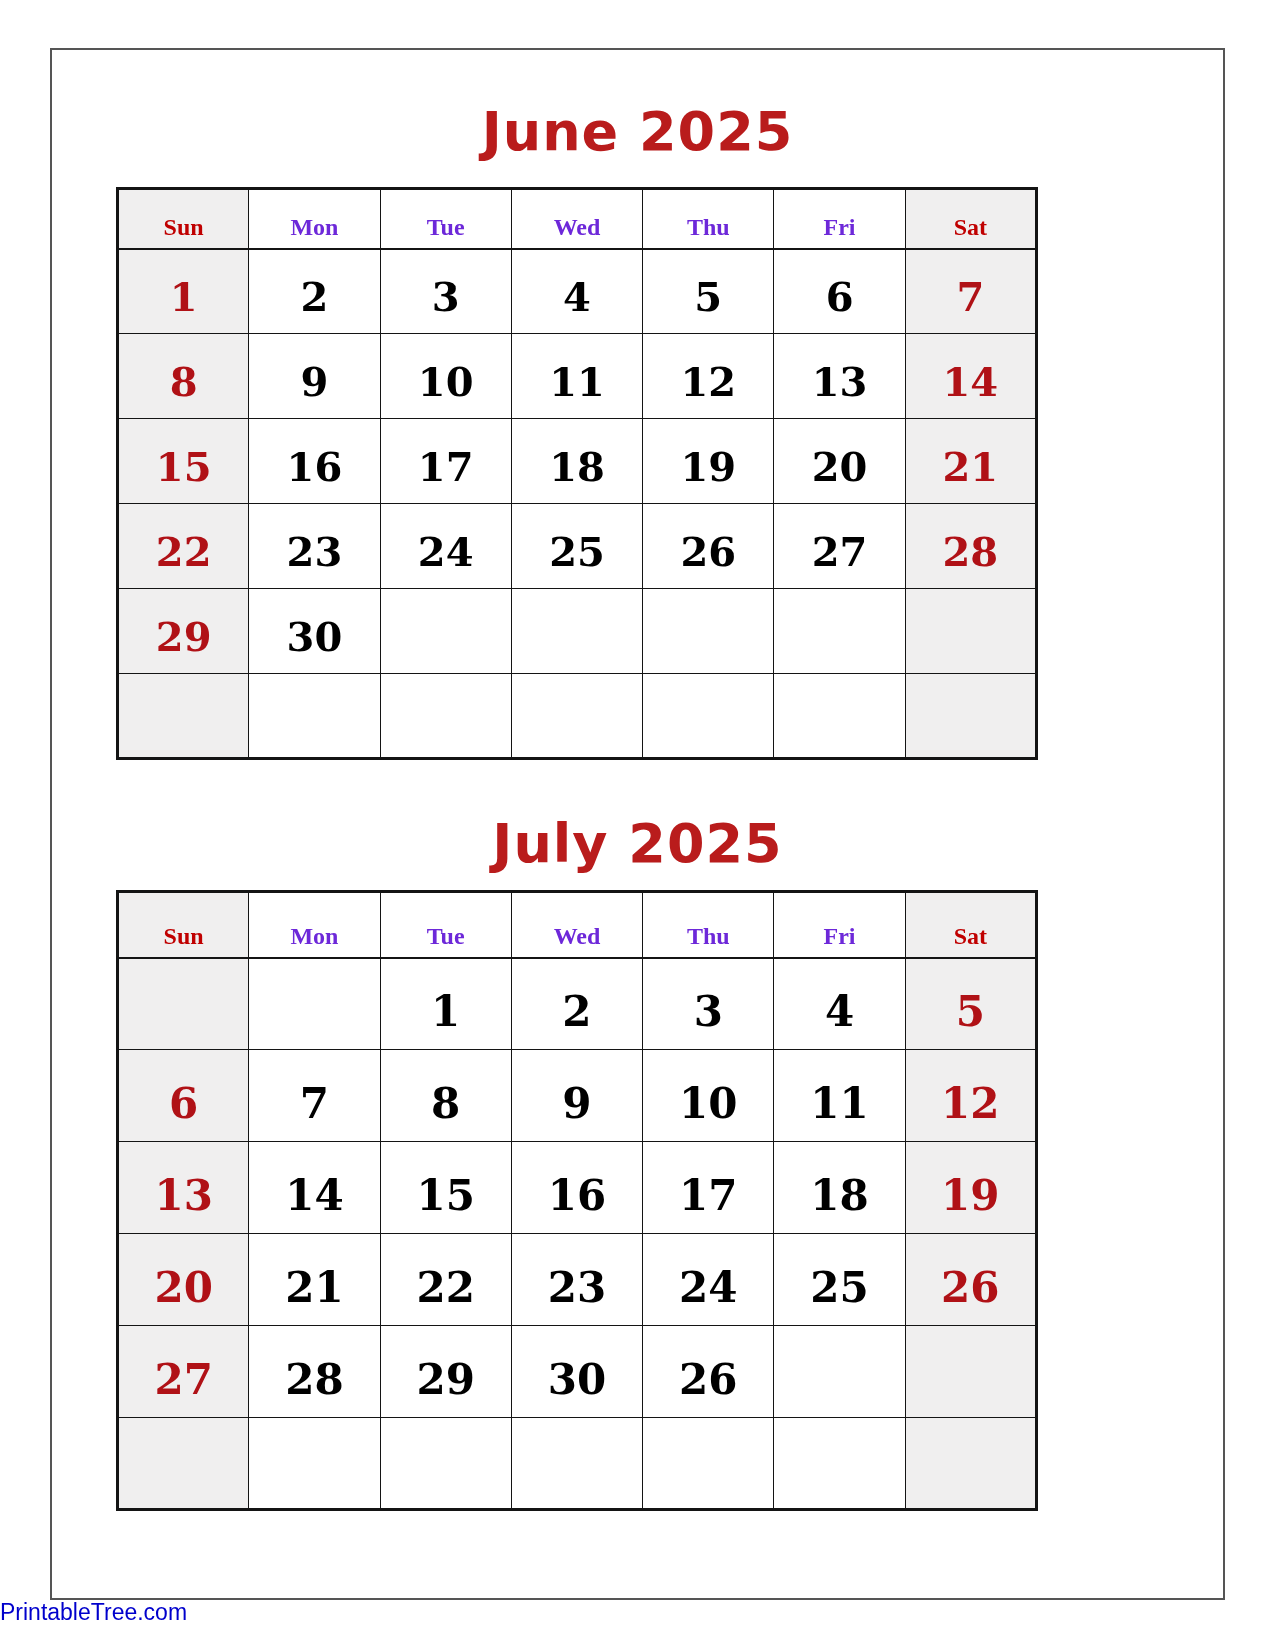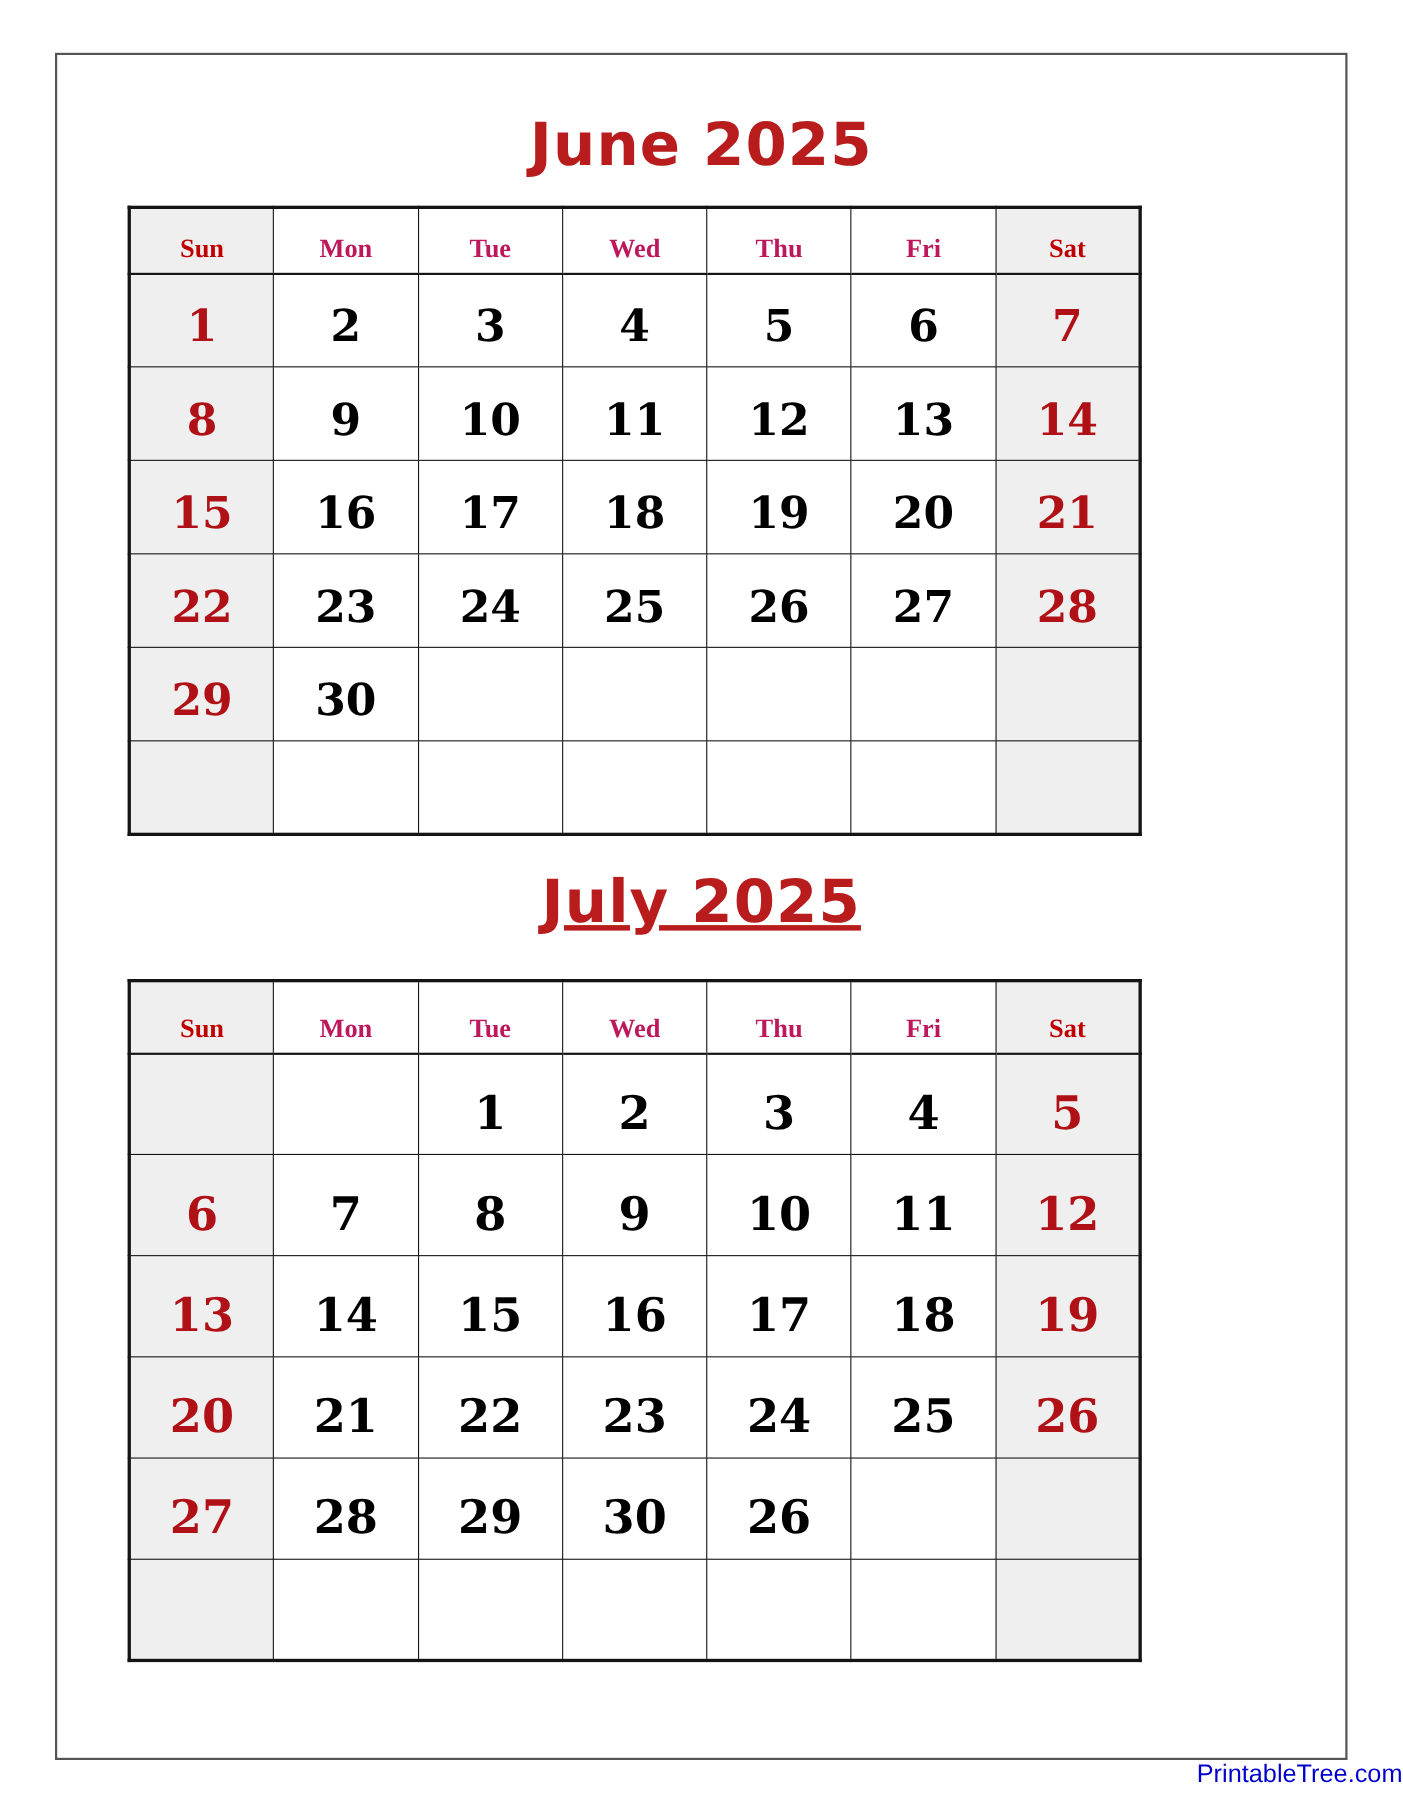--- a/index.html
+++ b/index.html
@@ -21,21 +21,21 @@
     position: absolute;
     left: 0; width: 1275px;
     text-align: center;
     font-family: "DejaVu Sans", sans-serif;
     font-weight: bold;
     font-size: 54px;
     letter-spacing: 1px;
     color: #b91c1c;
   }
   #june-title { top: 100px; }
-  #july-title { top: 788px; text-decoration: underline; }
+  #july-title { top: 812px; }
 
   table.calendar {
     position: absolute;
     left: 116px;
     width: 922px;
     border-collapse: collapse;
     table-layout: fixed;
     border: 3px solid var(--grid_border, #141414);
   }
   #june-table { top: 187px; }
@@ -43,21 +43,21 @@
 
   th, td {
     border: 1.7px solid var(--grid_border, #141414);
     text-align: center;
     vertical-align: bottom;
     font-weight: bold;
   }
   th {
     font-family: "Liberation Serif", serif;
     font-size: 24px;
-    color: #be185d;
+    color: #6d28d9;
     padding-bottom: 7px;
   }
   thead th { border-bottom-width: 2.4px; }
   td {
     font-family: "DejaVu Serif", serif;
     font-size: 40px;
     color: #000000;
     padding-bottom: 13px;
   }
   #june-table th { height: 60px; }
@@ -66,21 +66,21 @@
   #july-table td { height: 92px; font-size: 42px; }
 
   .weekend { background: var(--weekend_bg, #F0EFEF); }
   th.weekend { color: var(--weekend_header_red, #C00000); }
   td.weekend { color: var(--weekend_date_red, #B01116); }
 
   .footer {
     position: absolute;
     top: 1599px; left: 0;
     width: 1275px;
-    text-align: right;
+    text-align: left;
   }
   .footer a {
     font-family: "Liberation Sans", sans-serif;
     font-size: 23px;
     color: var(--footer_link_blue, #0000CC);
     text-decoration: none;
     cursor: pointer;
   }
 </style>
 </head>

